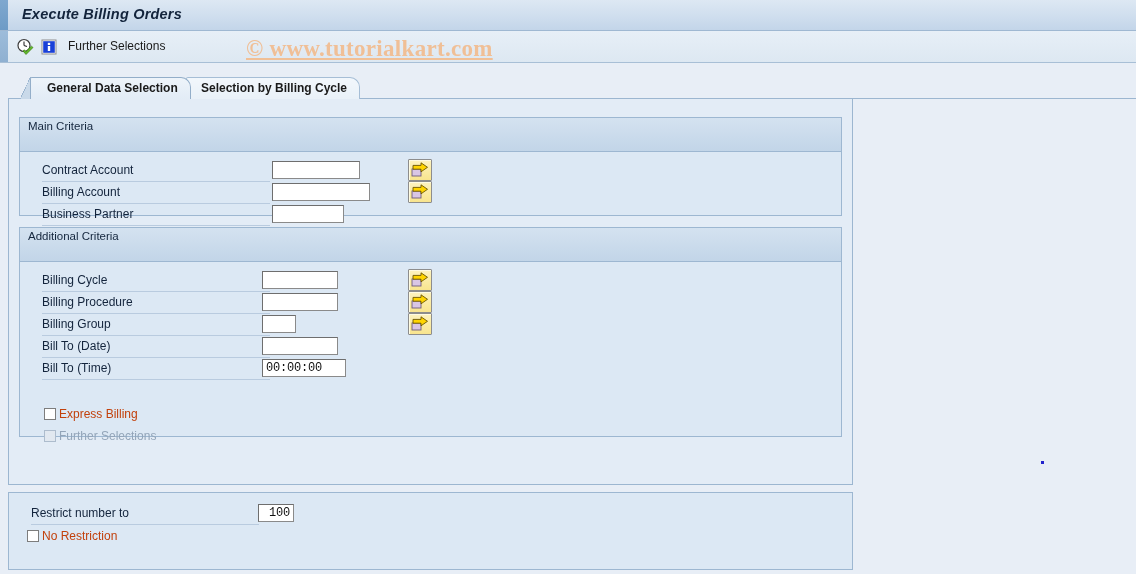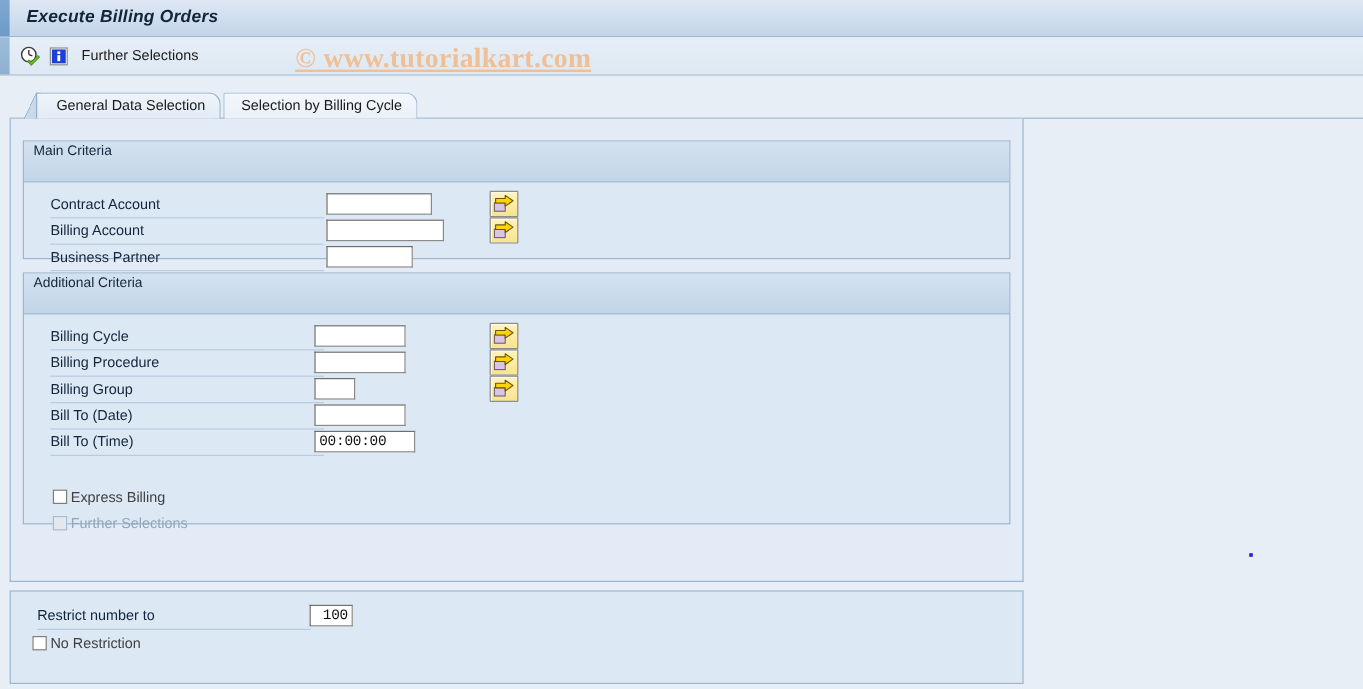--- a/index.html
+++ b/index.html
@@ -83,21 +83,21 @@
     white-space: nowrap;
     letter-spacing: 0.3px;
     z-index: 5;
     text-decoration: underline;
   }
 
   
   .tabstrip {
     position: absolute;
     left: 0; top: 63px;
-    width: 1136px; height: 36px;
+    width: 1136px; height: 36px; font-weight: bold;
   }
   .tab {
     position: absolute;
     top: 14px;
     height: 22px;
     box-sizing: border-box;
     border: 1px solid #9cb6d0;
     border-bottom: none;
     border-radius: 2px 10px 0 0;
     font-size: 12px;
@@ -237,21 +237,21 @@
     border: 1px solid #7d7d7d;
     margin-right: 3px;
     flex: none;
   }
   .cbrow.disabled .cbox {
     background: #e1e8f0;
     border-color: #adbccd;
   }
   .cbrow .cblabel {
     font-size: 12px;
-    color: #404040;
+    color: #c2410c;
     white-space: nowrap;
   }
   .cbrow.disabled .cblabel { color: #93a5b9; }
 
   
   .tech-panel {
     position: absolute;
     left: 8px; top: 492px;
     width: 845px; height: 78px;
   }

